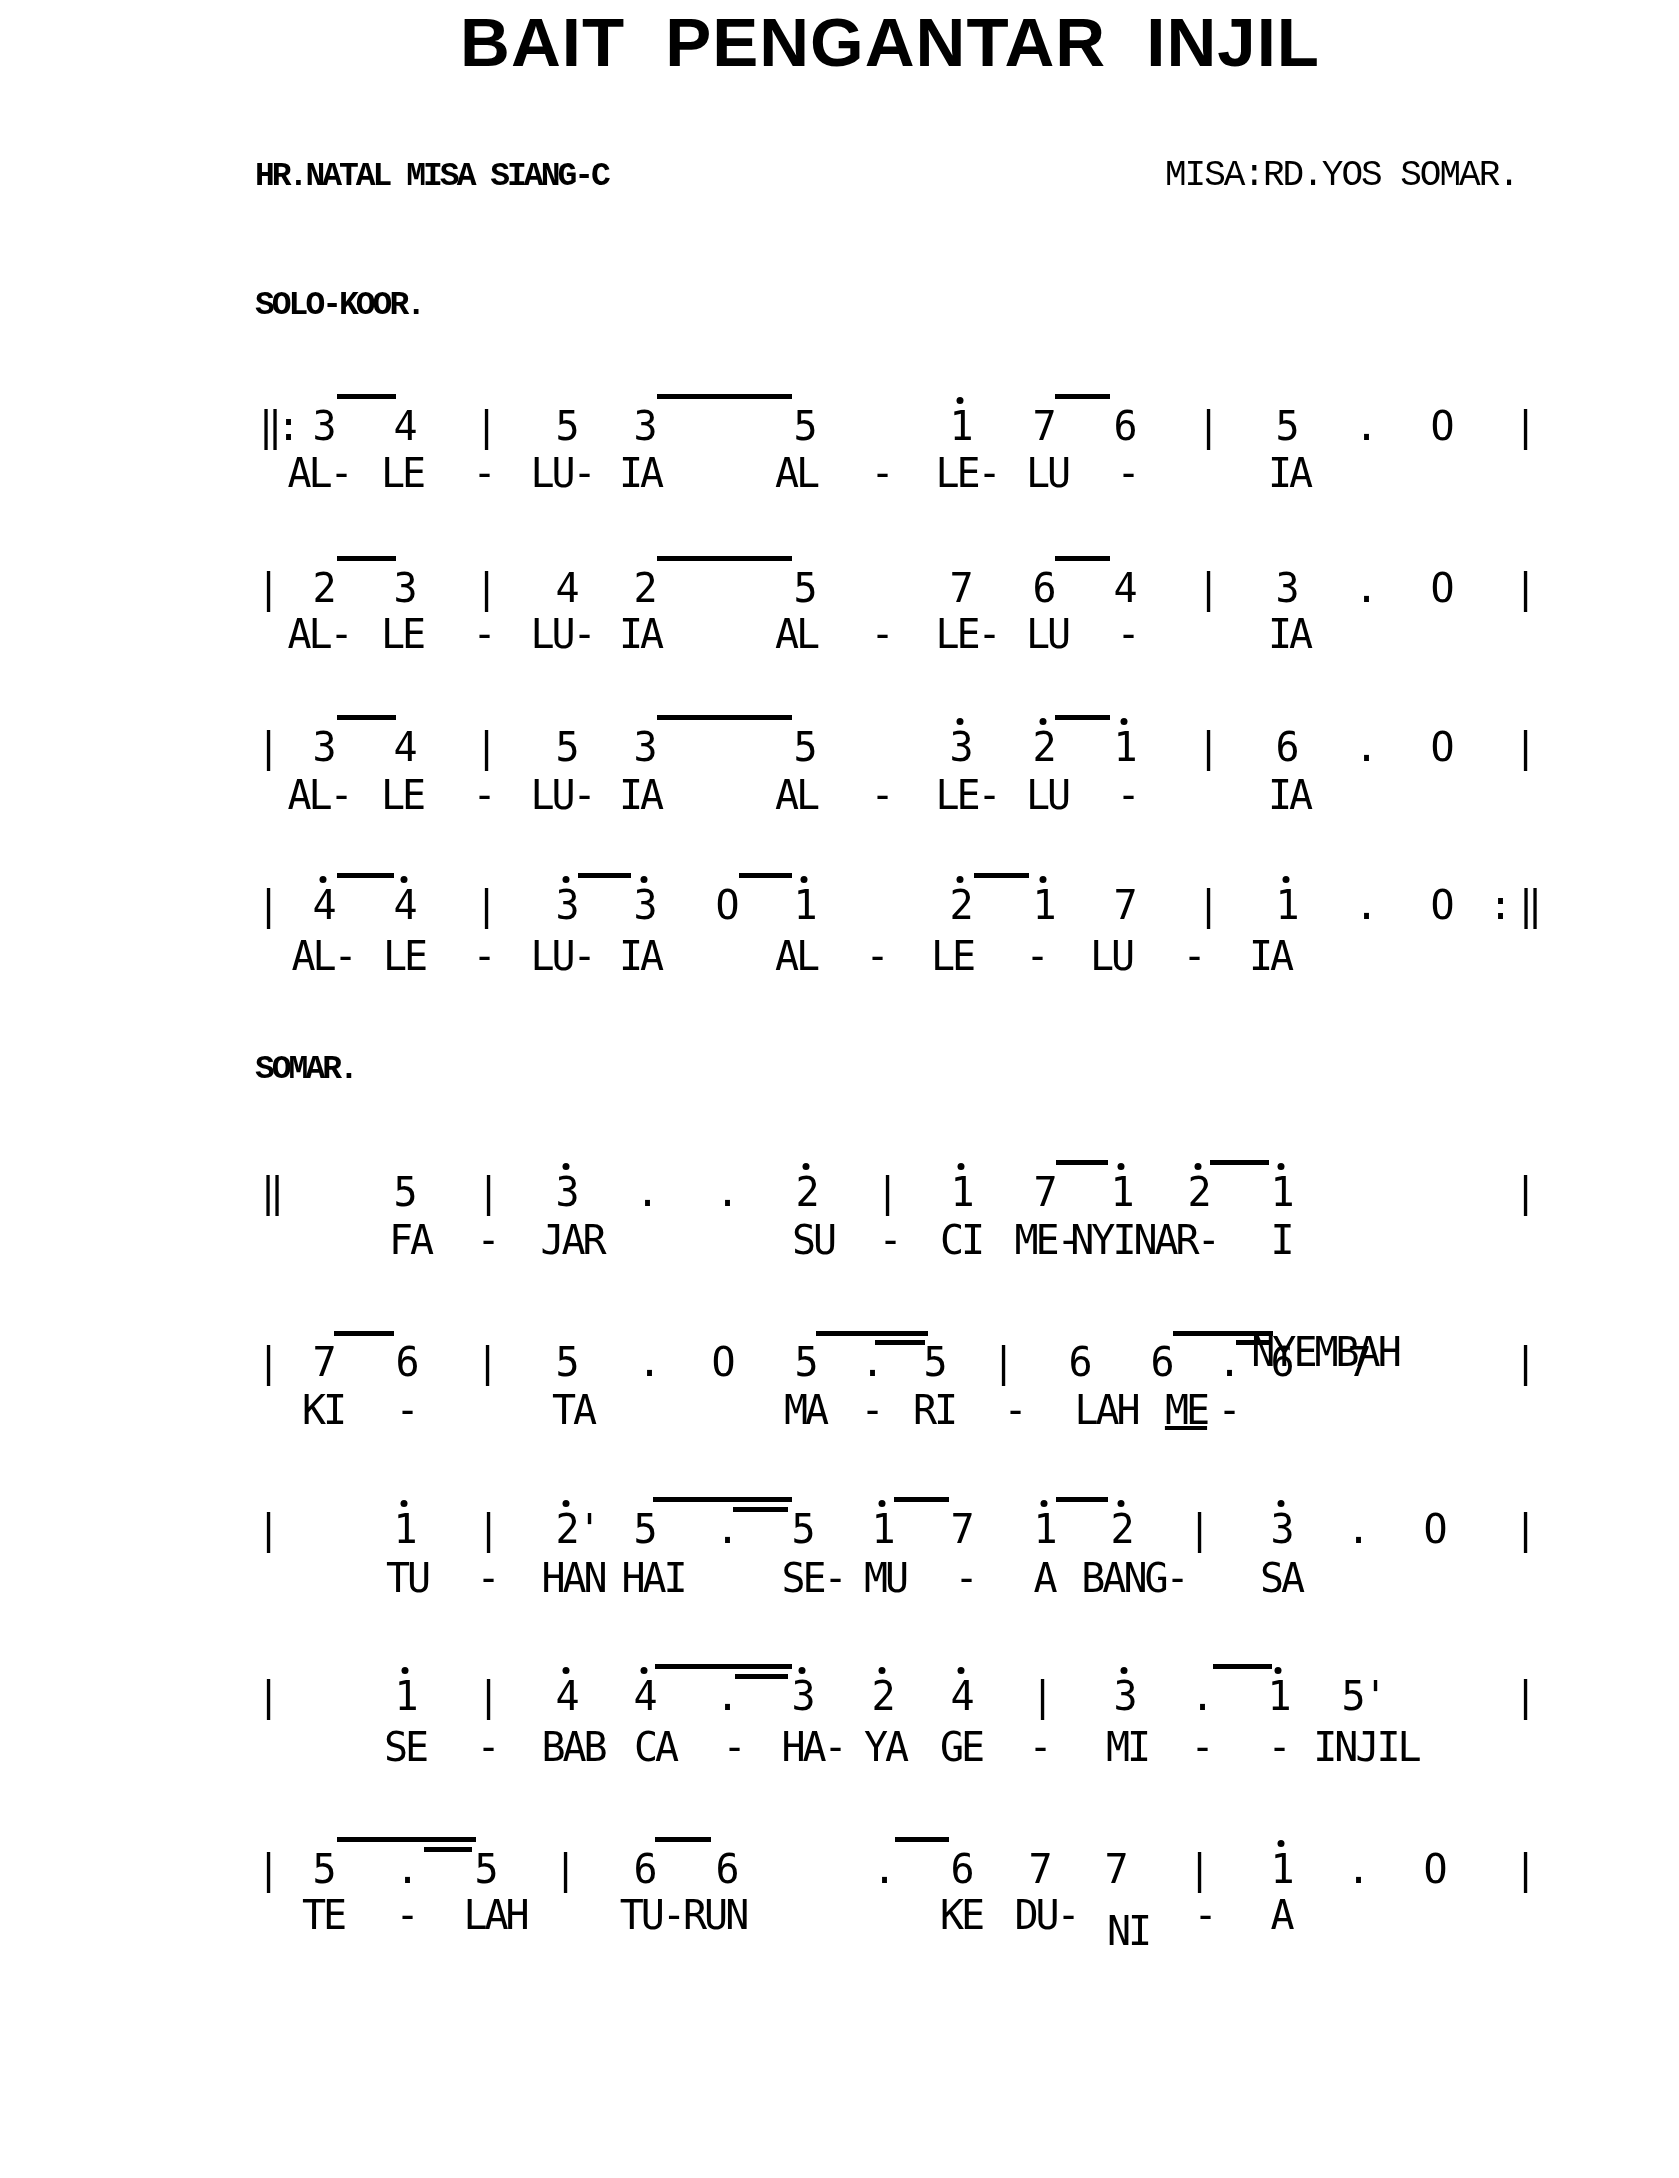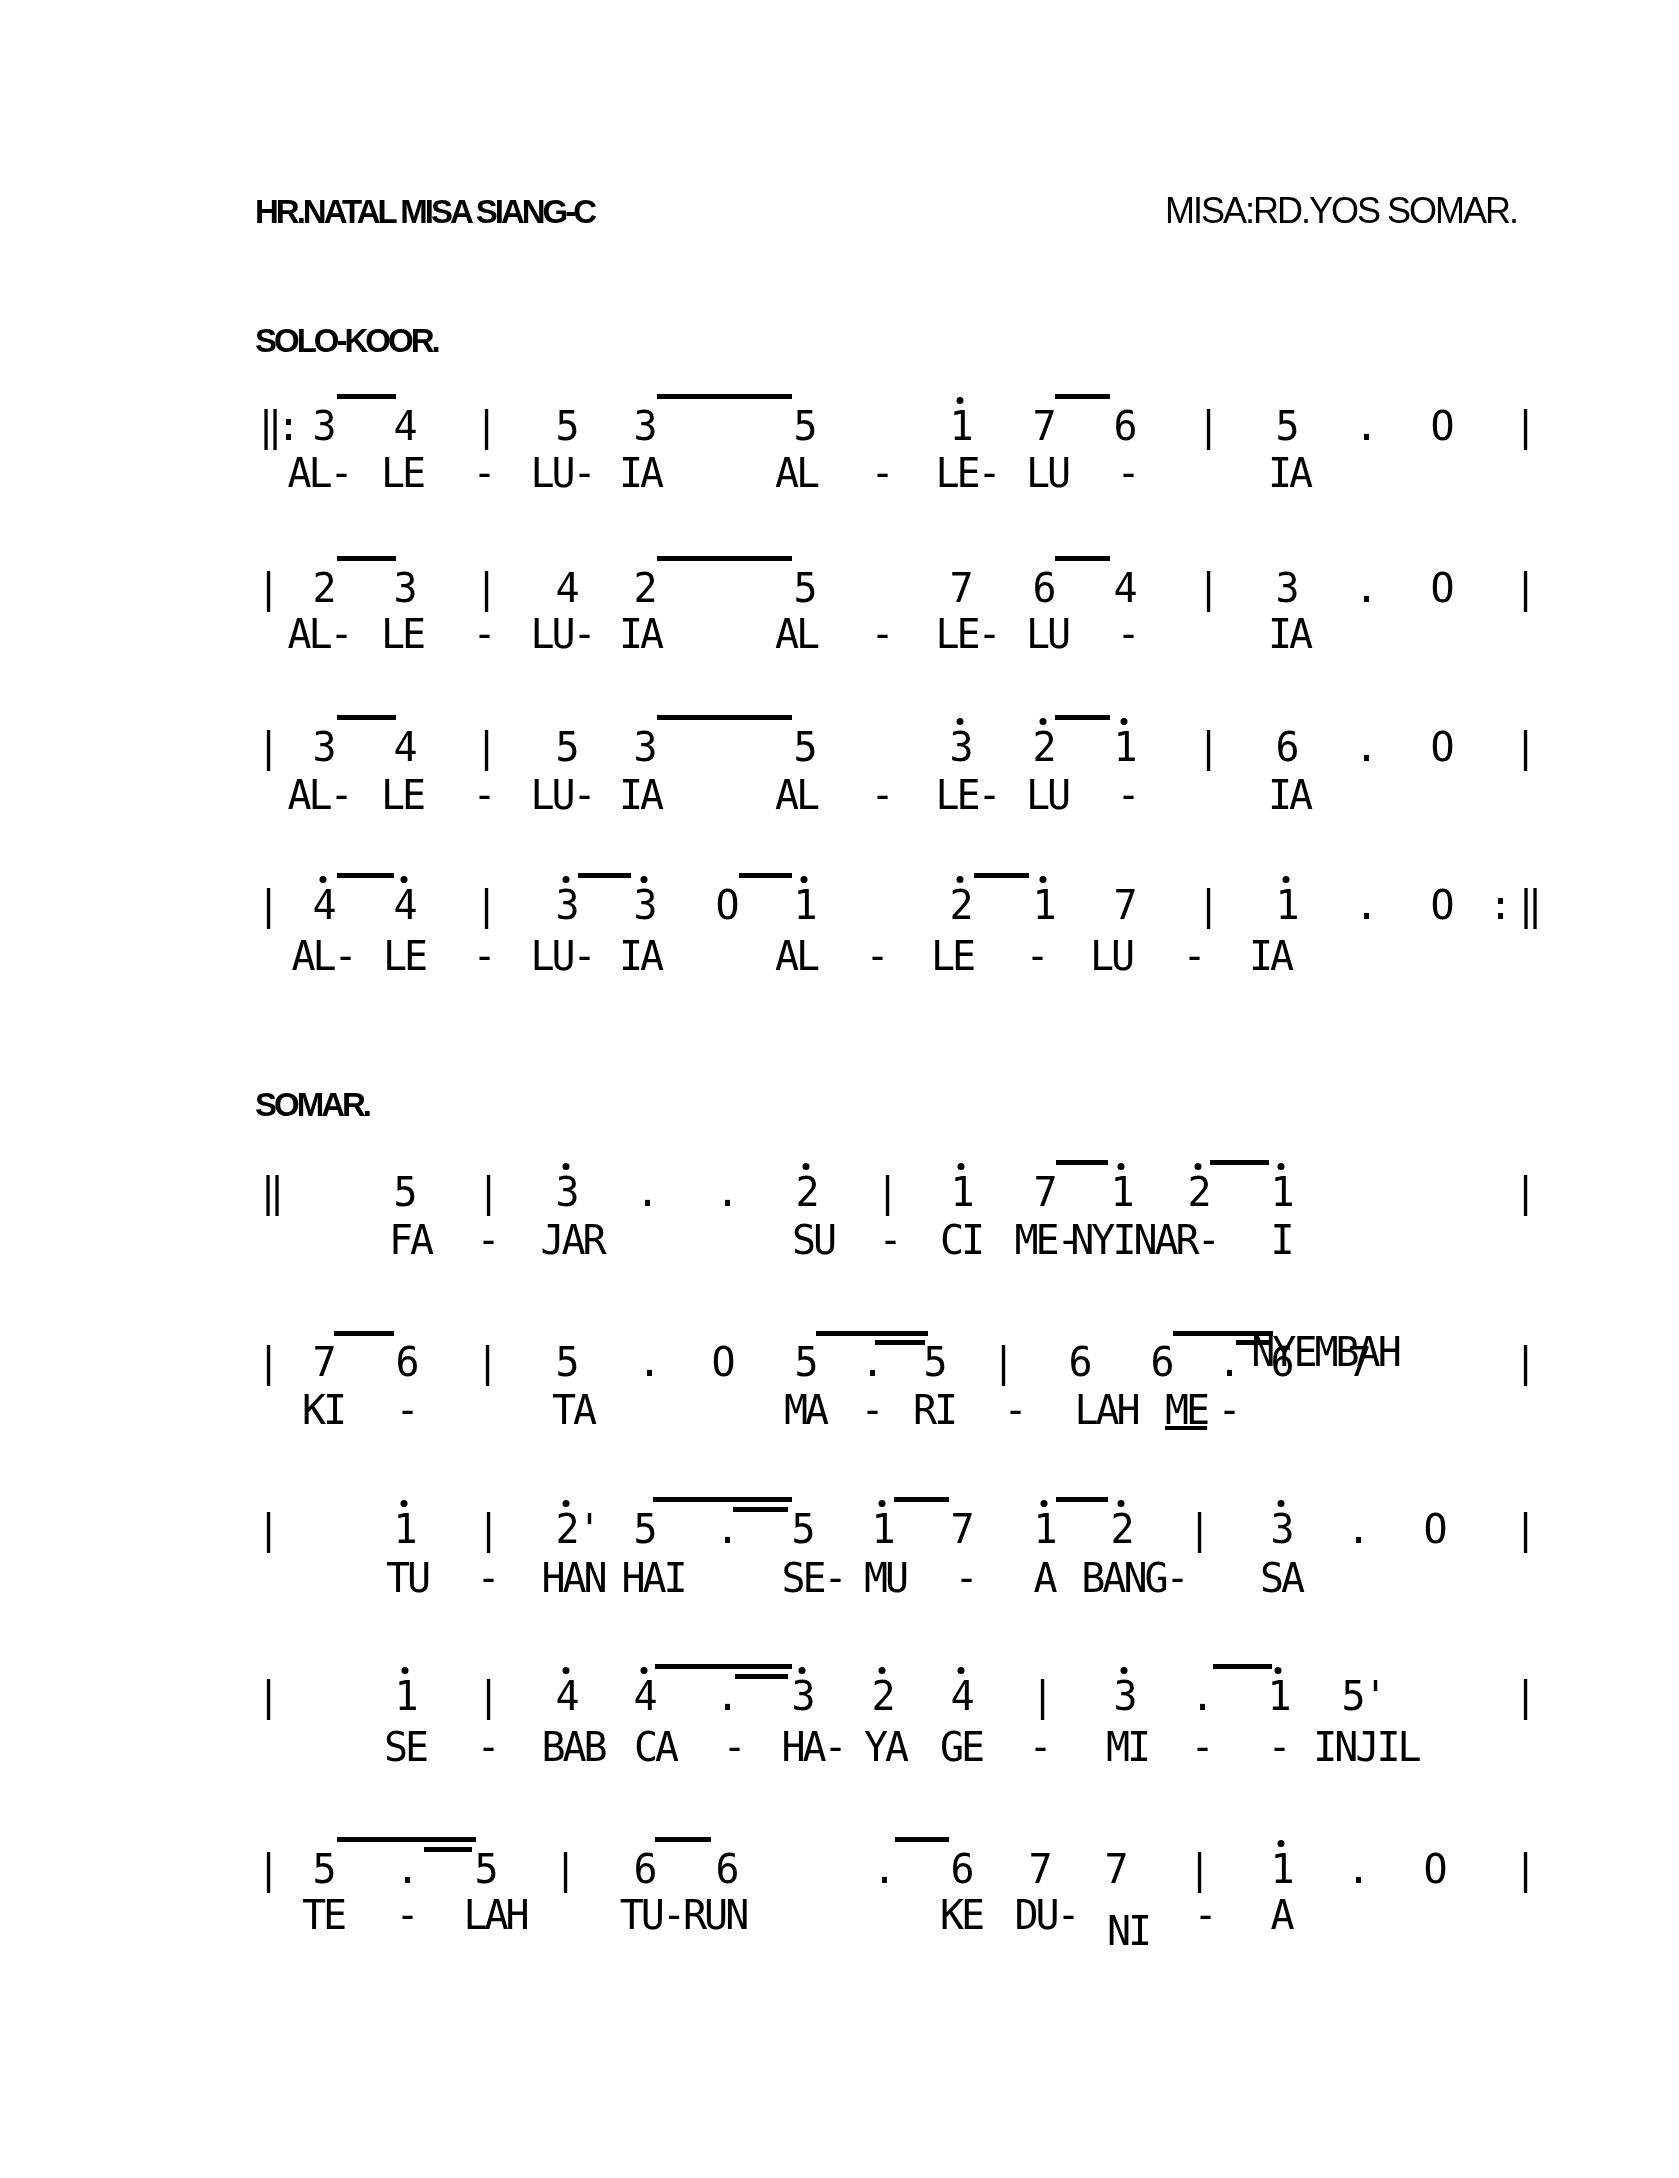--- a/index.html
+++ b/index.html
@@ -18,27 +18,26 @@
     font-family:"Liberation Sans", sans-serif;
     font-weight:bold;
     font-size:69px;
     line-height:1;
     letter-spacing:1px;
     word-spacing:20px;
     white-space:nowrap;
   }
   .mono-label{
     position:absolute;
-    font-family:Liberation Sans, sans-serif;
+    font-family:Liberation Mono, monospace;
     font-weight:bold;
     font-size:33px;
     line-height:1;
     letter-spacing:-3px;
     white-space:nowrap;
-    margin-top:35px;
   }
   .mono-label.regular{font-weight:normal;font-size:36px;letter-spacing:-2px;}
   .tok{
     position:absolute;
     transform:translateX(-50%);
     font-family:"DejaVu Sans Mono", monospace;
     font-size:40px;
     line-height:1;
     letter-spacing:-3px;
     white-space:pre;
@@ -55,20 +54,21 @@
   .beam{
     position:absolute;
     height:5px;
     background:#000;
   }
 </style>
 </head>
 <body>
 
 <div class="page">
+  <div class="title">BAIT PENGANTAR INJIL</div>
   <div class="mono-label" style="left:255px;top:160px;">HR.NATAL MISA SIANG-C</div>
   <div class="mono-label regular" style="left:1165px;top:158px;">MISA:RD.YOS SOMAR.</div>
   <div class="mono-label" style="left:255px;top:289px;">SOLO-KOOR.</div>
   <div class="mono-label" style="left:255px;top:1053px;">SOMAR.</div>
   <div>
       <div>
         <span class="tok dbl" style="left: 263px; top: 406px;">||</span>
         <span class="tok" style="left: 287px; top: 406px;">:</span>
         <span class="tok" style="left: 323px; top: 406px;">3</span>
         <span class="tok" style="left: 404px; top: 406px;">4</span>

